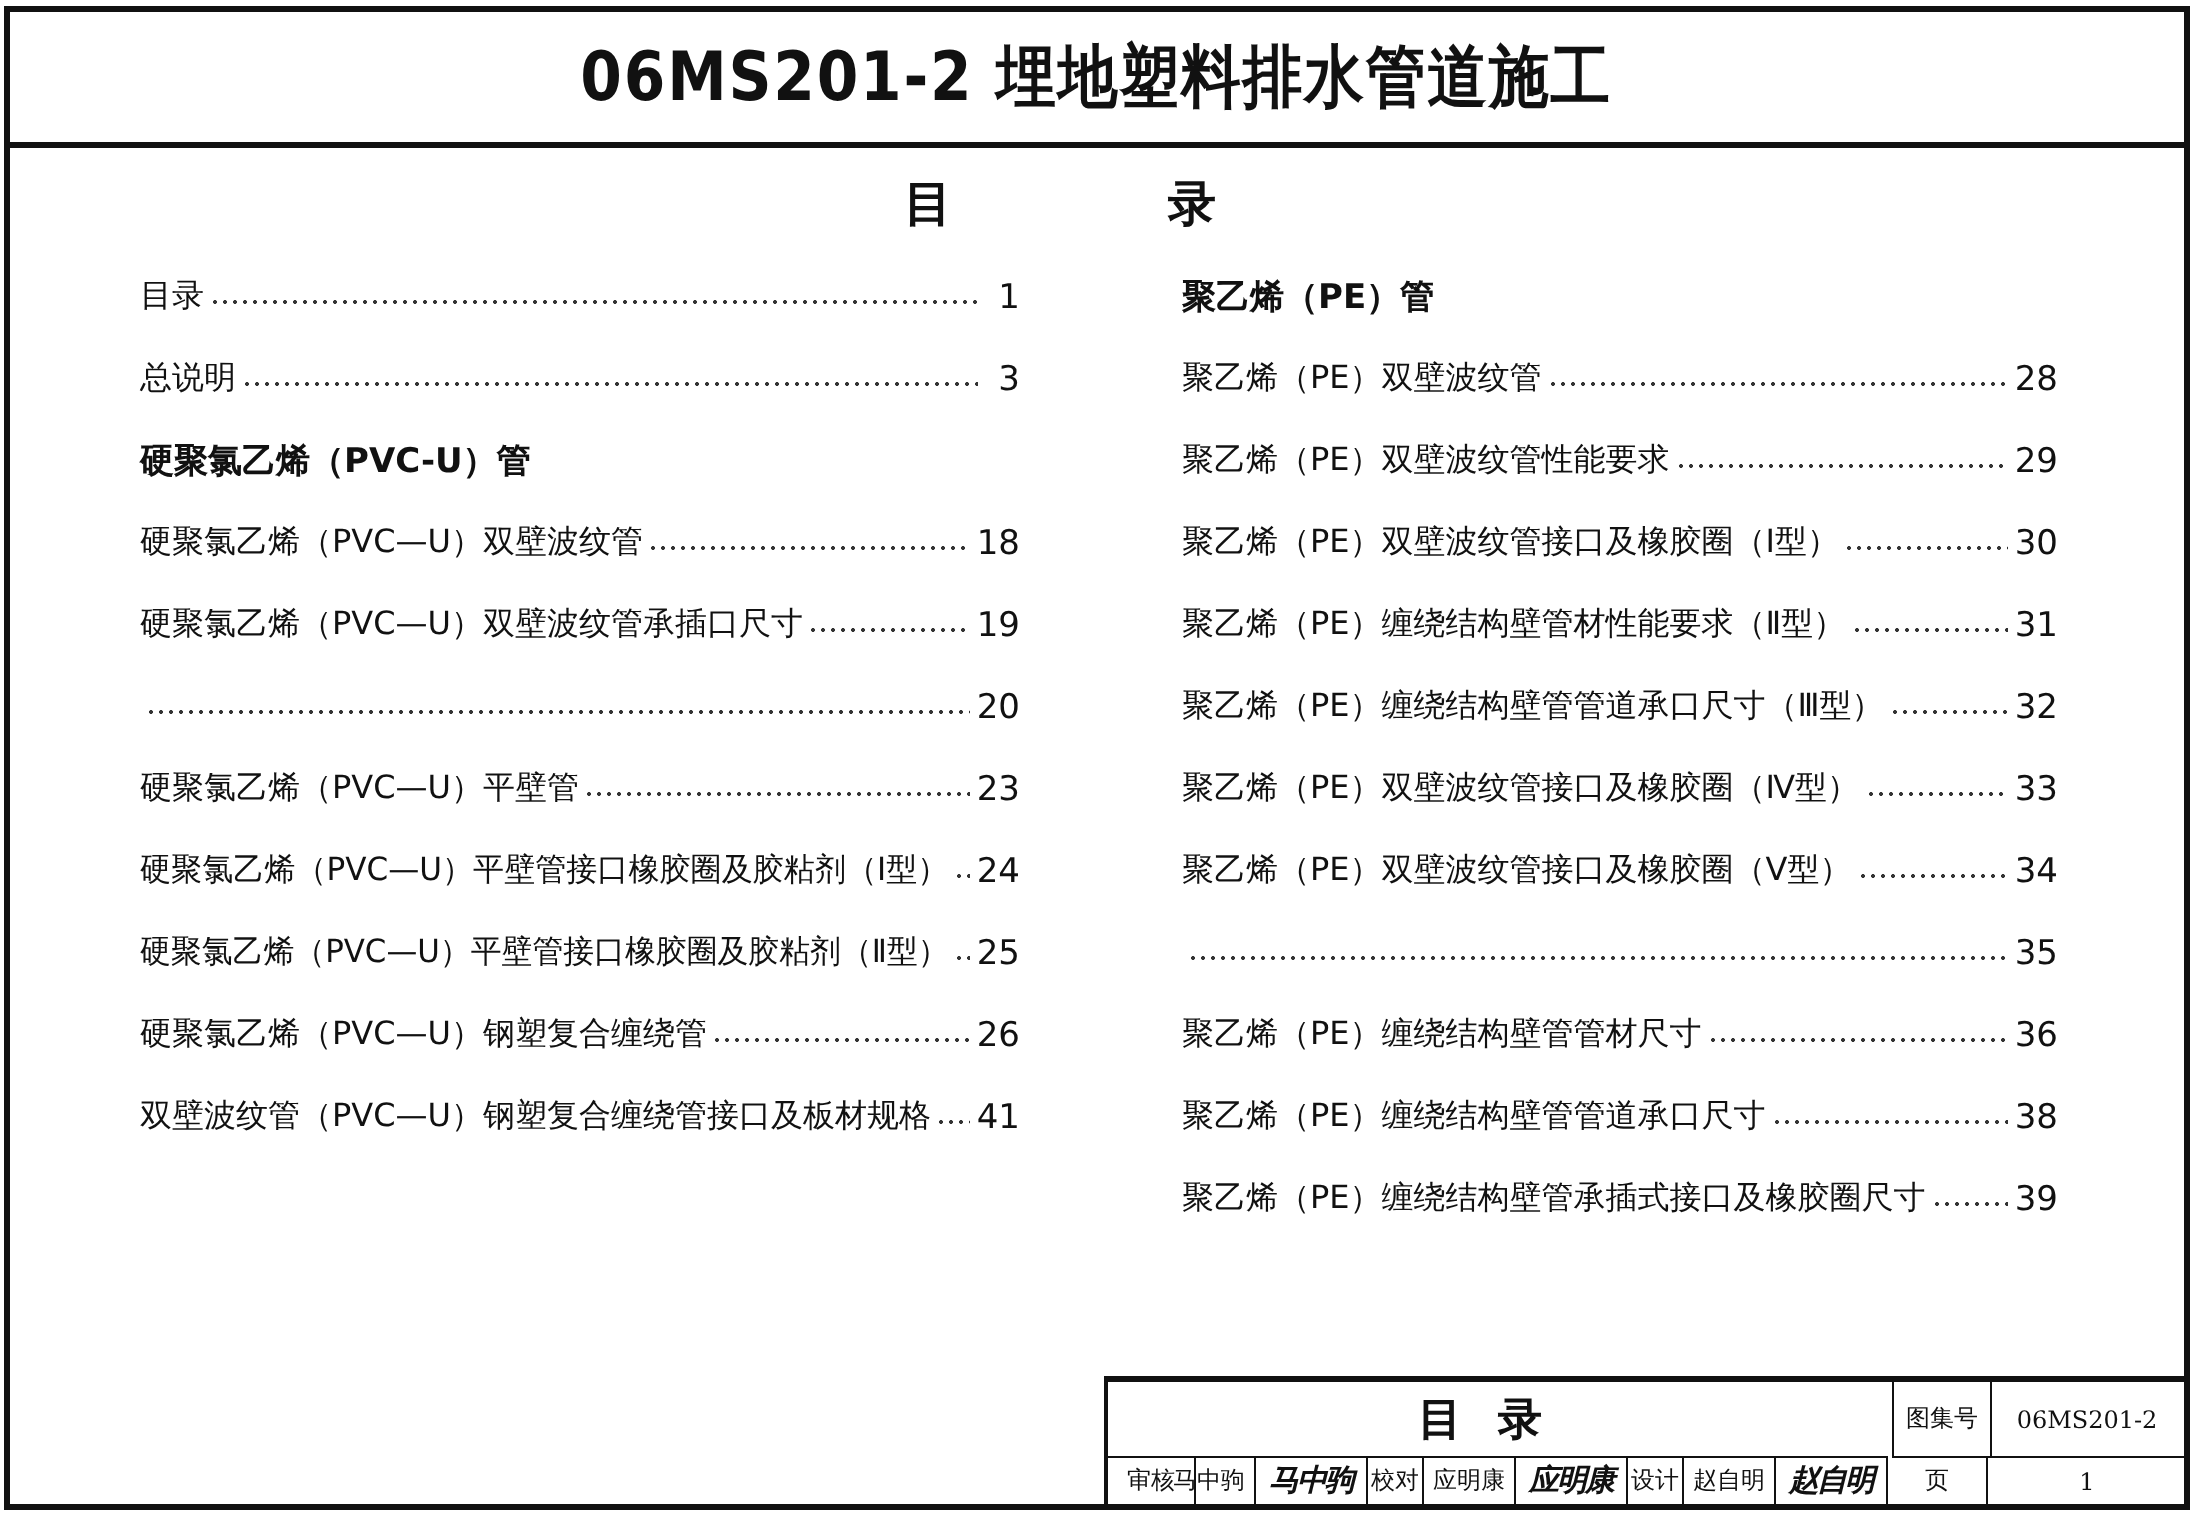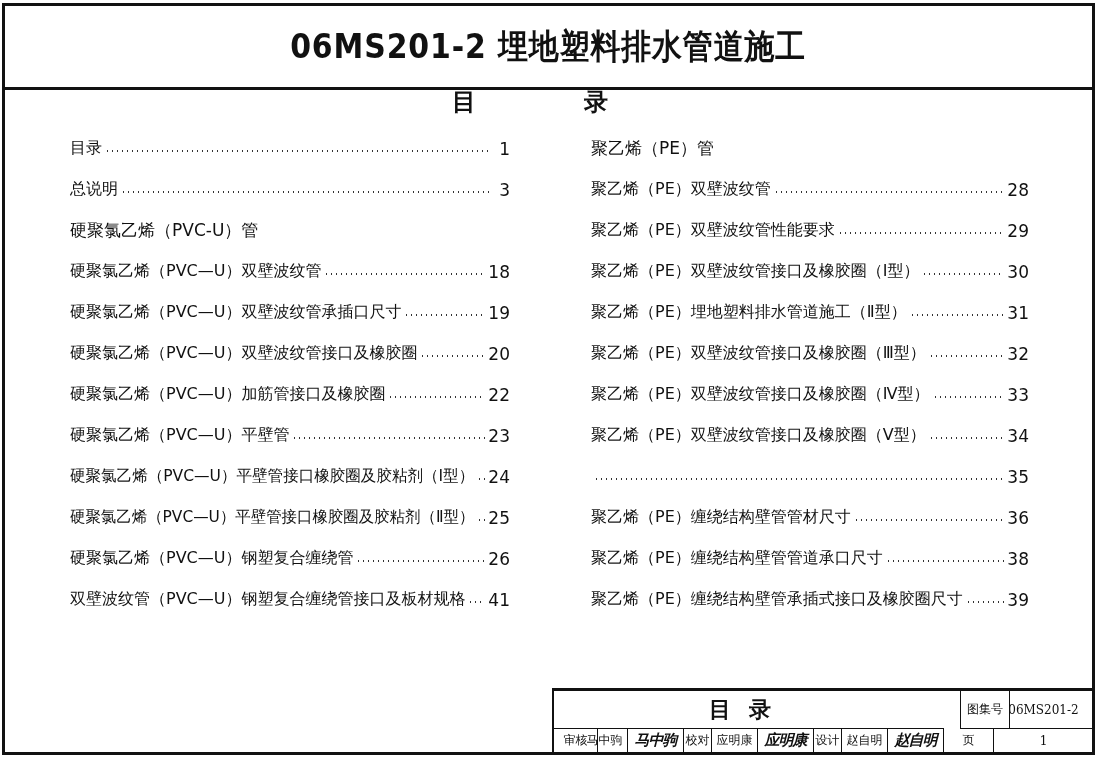--- a/index.html
+++ b/index.html
@@ -5,21 +5,21 @@
   html, body { margin: 0; padding: 0; background: #ffffff; }
   body {
     width: 1103px; height: 763px; position: relative; overflow: hidden;
     font-family: "DejaVu Sans", "Liberation Sans", sans-serif; color: #111;
   }
   .frame {
     position: absolute; left: 2px; top: 3px; width: 1093px; height: 752px;
     border: 3px solid #111; box-sizing: border-box;
   }
   .header-band {
-    position: absolute; left: 0; top: 0; right: 0; height: 84px;
+    position: absolute; left: 0; top: 0; right: 0; height: 68px;
     border-bottom: 3px solid #111; box-sizing: border-box;
     display: flex; align-items: center; justify-content: center;
   }
   .header-title {
     font-size: 34px; font-weight: bold; letter-spacing: 1px;
     font-family: "DejaVu Sans", sans-serif;
     transform: scaleX(0.88);
   }
   .toc-heading {
     position: absolute; top: 86px; font-size: 24px; font-weight: bold;
@@ -35,21 +35,21 @@
   }
   .entry .label { flex: 0 0 auto; transform-origin: left center; }
   .entry .leader {
     flex: 1 1 auto; margin: 0 3px; height: 2px; align-self: center;
     background-image: radial-gradient(circle, #333 0.9px, transparent 1.1px);
     background-size: 5px 2px; background-repeat: repeat-x; margin-top: 4px;
   }
   .entry .page { flex: 0 0 auto; font-size: 17px; min-width: 18px; text-align: right; }
   .section {
     height: 41px; display: flex; align-items: center;
-    font-size: 17px; font-weight: normal;
+    font-size: 17px; font-weight: bold;
   }
   
   .tb {
     position: absolute; left: 552px; top: 688px; width: 541px; height: 64px;
     border-top: 3px solid #111; border-left: 2px solid #111; box-sizing: border-box;
   }
   .tb-title {
     position: absolute; left: 0; top: 0; width: 390px; height: 38px;
     display: flex; align-items: center; justify-content: center;
     font-size: 22px; font-weight: bold; letter-spacing: 18px;
@@ -98,28 +98,22 @@
         <span class="label">硬聚氯乙烯（PVC—U）双壁波纹管</span>
         <span class="leader"></span>
         <span class="page">18</span>
       </div>
       <div class="entry">
         <span class="label">硬聚氯乙烯（PVC—U）双壁波纹管承插口尺寸</span>
         <span class="leader"></span>
         <span class="page">19</span>
       </div>
       <div class="entry">
-        <span class="label">硬聚氯乙烯（PVC—U）双壁波纹管接口及橡胶圈</span>
         <span class="leader"></span>
         <span class="page">20</span>
-      </div>
-      <div class="entry">
-        <span class="label">硬聚氯乙烯（PVC—U）加筋管接口及橡胶圈</span>
-        <span class="leader"></span>
-        <span class="page">22</span>
       </div>
       <div class="entry">
         <span class="label">硬聚氯乙烯（PVC—U）平壁管</span>
         <span class="leader"></span>
         <span class="page">23</span>
       </div>
       <div class="entry">
         <span class="label" style="transform: scaleX(0.971154); margin-right: -12px;">硬聚氯乙烯（PVC—U）平壁管接口橡胶圈及胶粘剂（Ⅰ型）</span>
         <span class="leader"></span>
         <span class="page">24</span>
@@ -154,26 +148,26 @@
         <span class="label">聚乙烯（PE）双壁波纹管性能要求</span>
         <span class="leader"></span>
         <span class="page">29</span>
       </div>
       <div class="entry">
         <span class="label">聚乙烯（PE）双壁波纹管接口及橡胶圈（Ⅰ型）</span>
         <span class="leader"></span>
         <span class="page">30</span>
       </div>
       <div class="entry">
-        <span class="label">聚乙烯（PE）埋地塑料排水管道施工（Ⅱ型）</span>
+        <span class="label">聚乙烯（PE）缠绕结构壁管材性能要求（Ⅱ型）</span>
         <span class="leader"></span>
         <span class="page">31</span>
       </div>
       <div class="entry">
-        <span class="label">聚乙烯（PE）双壁波纹管接口及橡胶圈（Ⅲ型）</span>
+        <span class="label">聚乙烯（PE）缠绕结构壁管管道承口尺寸（Ⅲ型）</span>
         <span class="leader"></span>
         <span class="page">32</span>
       </div>
       <div class="entry">
         <span class="label">聚乙烯（PE）双壁波纹管接口及橡胶圈（Ⅳ型）</span>
         <span class="leader"></span>
         <span class="page">33</span>
       </div>
       <div class="entry">
         <span class="label">聚乙烯（PE）双壁波纹管接口及橡胶圈（Ⅴ型）</span>
@@ -197,21 +191,21 @@
       <div class="entry">
         <span class="label">聚乙烯（PE）缠绕结构壁管承插式接口及橡胶圈尺寸</span>
         <span class="leader"></span>
         <span class="page">39</span>
       </div>
     </div>
 </div>
 
 <div class="tb">
   <div class="tb-title">目录</div>
-  <div class="tb-cell tb-right-top" style="left:406px;width:50px;border-left:1px solid #111;">图集号</div>
+  <div class="tb-cell tb-right-top" style="left:392px;width:50px;border-left:1px solid #111;">图集号</div>
   <div class="tb-cell tb-right-top" style="left:440px;width:99px;border-right:none;">06MS201-2</div>
 
   <div class="tb-cell tb-row2" style="left:0;width:44px;">审核</div>
   <div class="tb-cell tb-row2" style="left:28px;width:46px;">马中驹</div>
   <div class="tb-cell tb-row2 sig" style="left:74px;width:56px;">马中驹</div>
   <div class="tb-cell tb-row2" style="left:130px;width:28px;">校对</div>
   <div class="tb-cell tb-row2" style="left:158px;width:46px;">应明康</div>
   <div class="tb-cell tb-row2 sig" style="left:204px;width:56px;">应明康</div>
   <div class="tb-cell tb-row2" style="left:260px;width:28px;font-family:Liberation Mono, monospace;">设计</div>
   <div class="tb-cell tb-row2" style="left:288px;width:46px;">赵自明</div>

